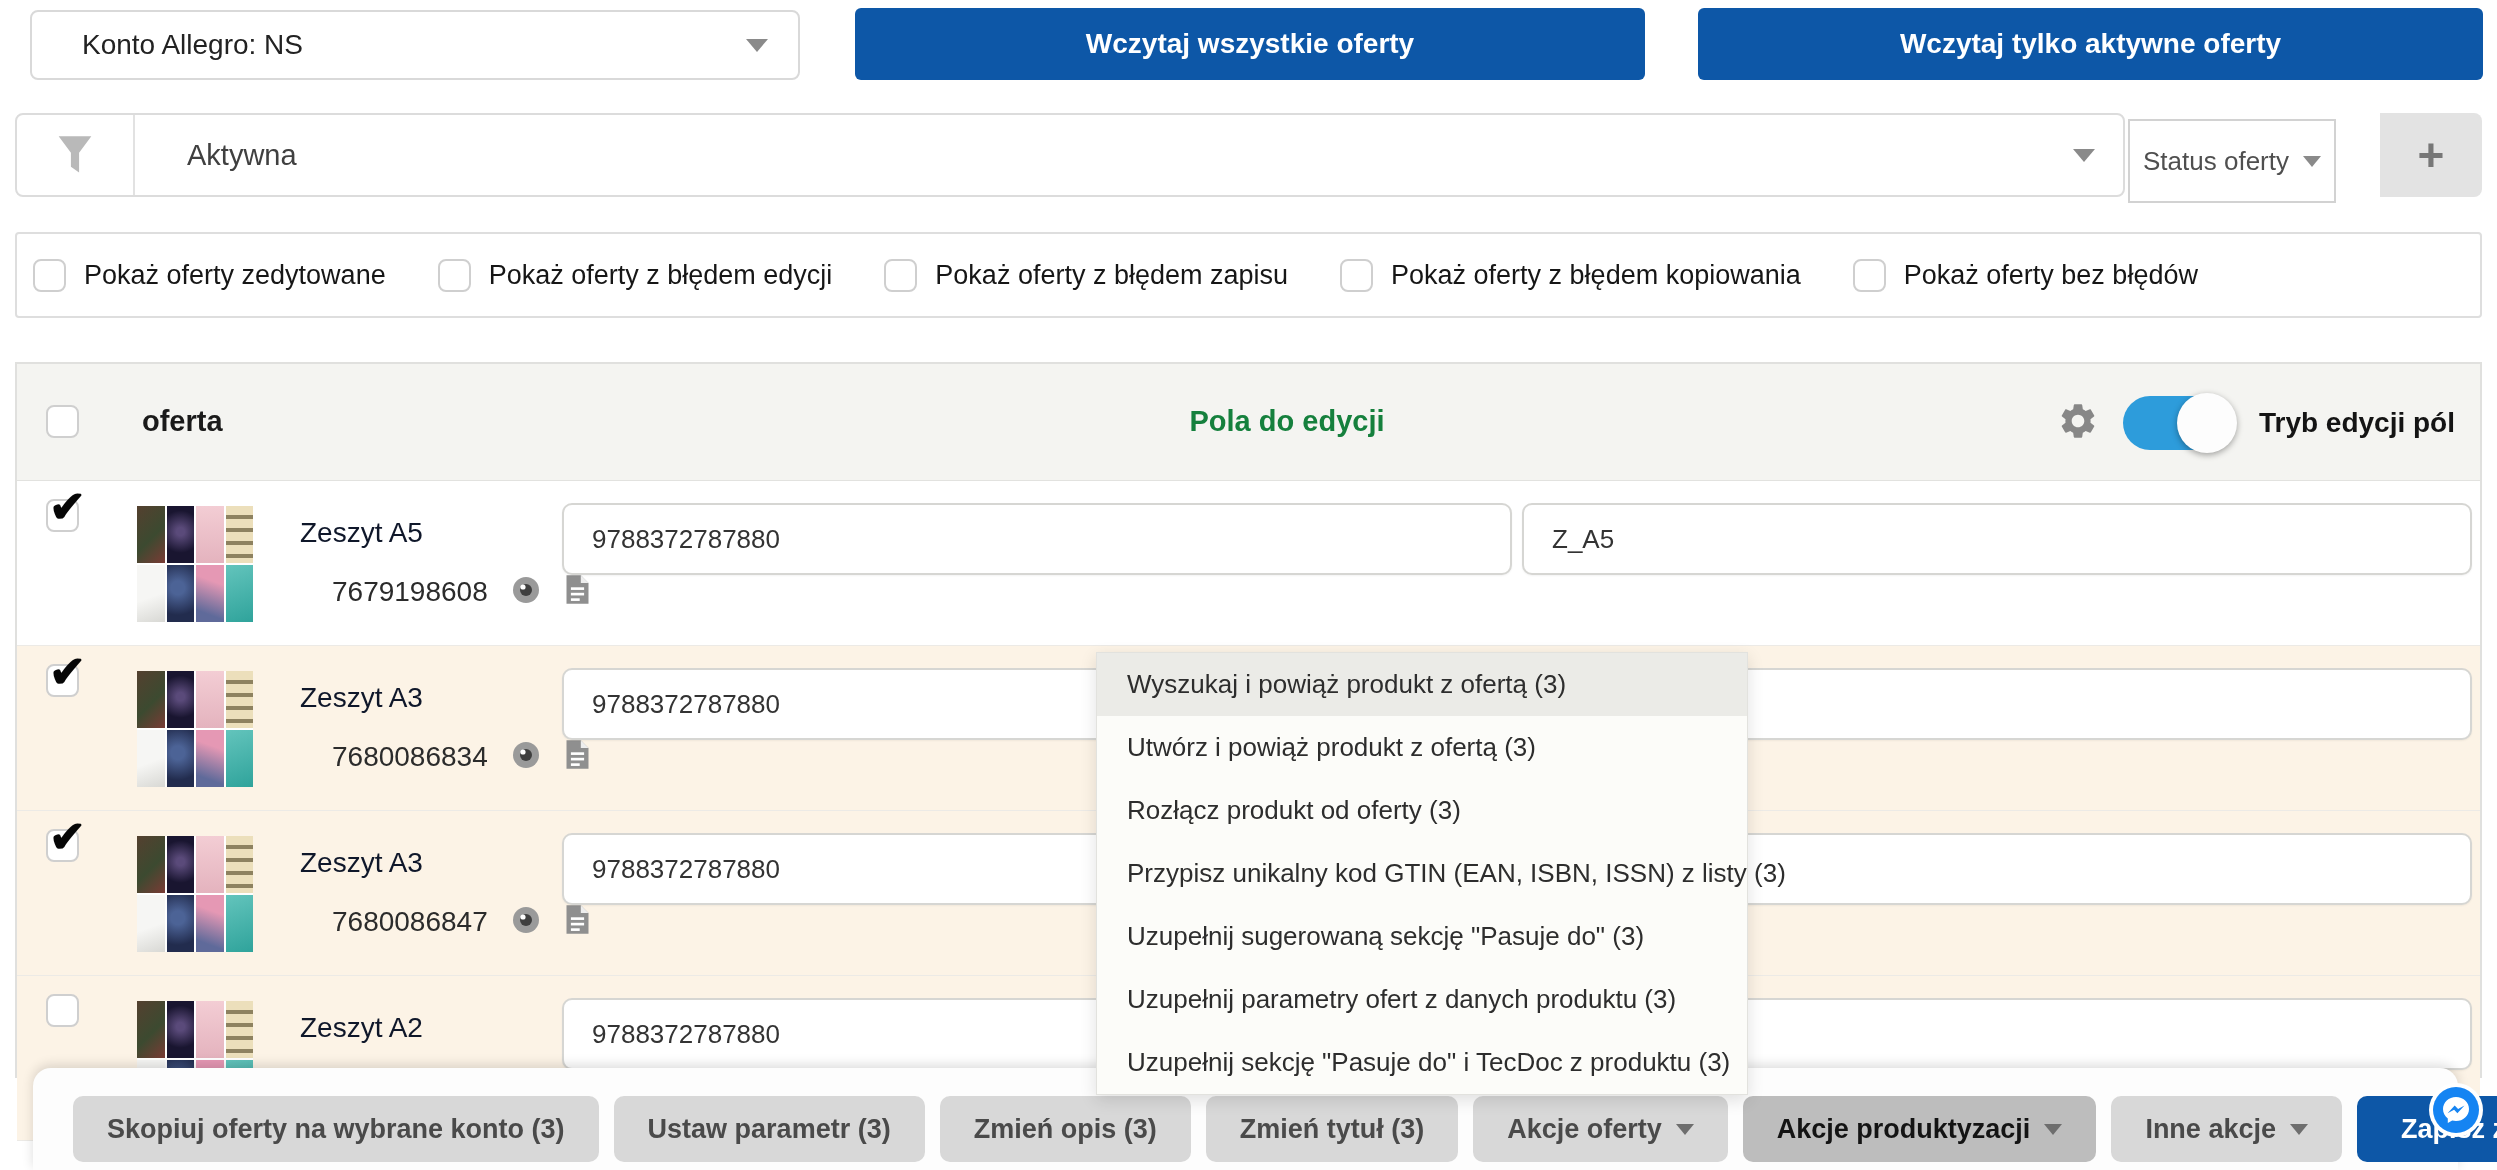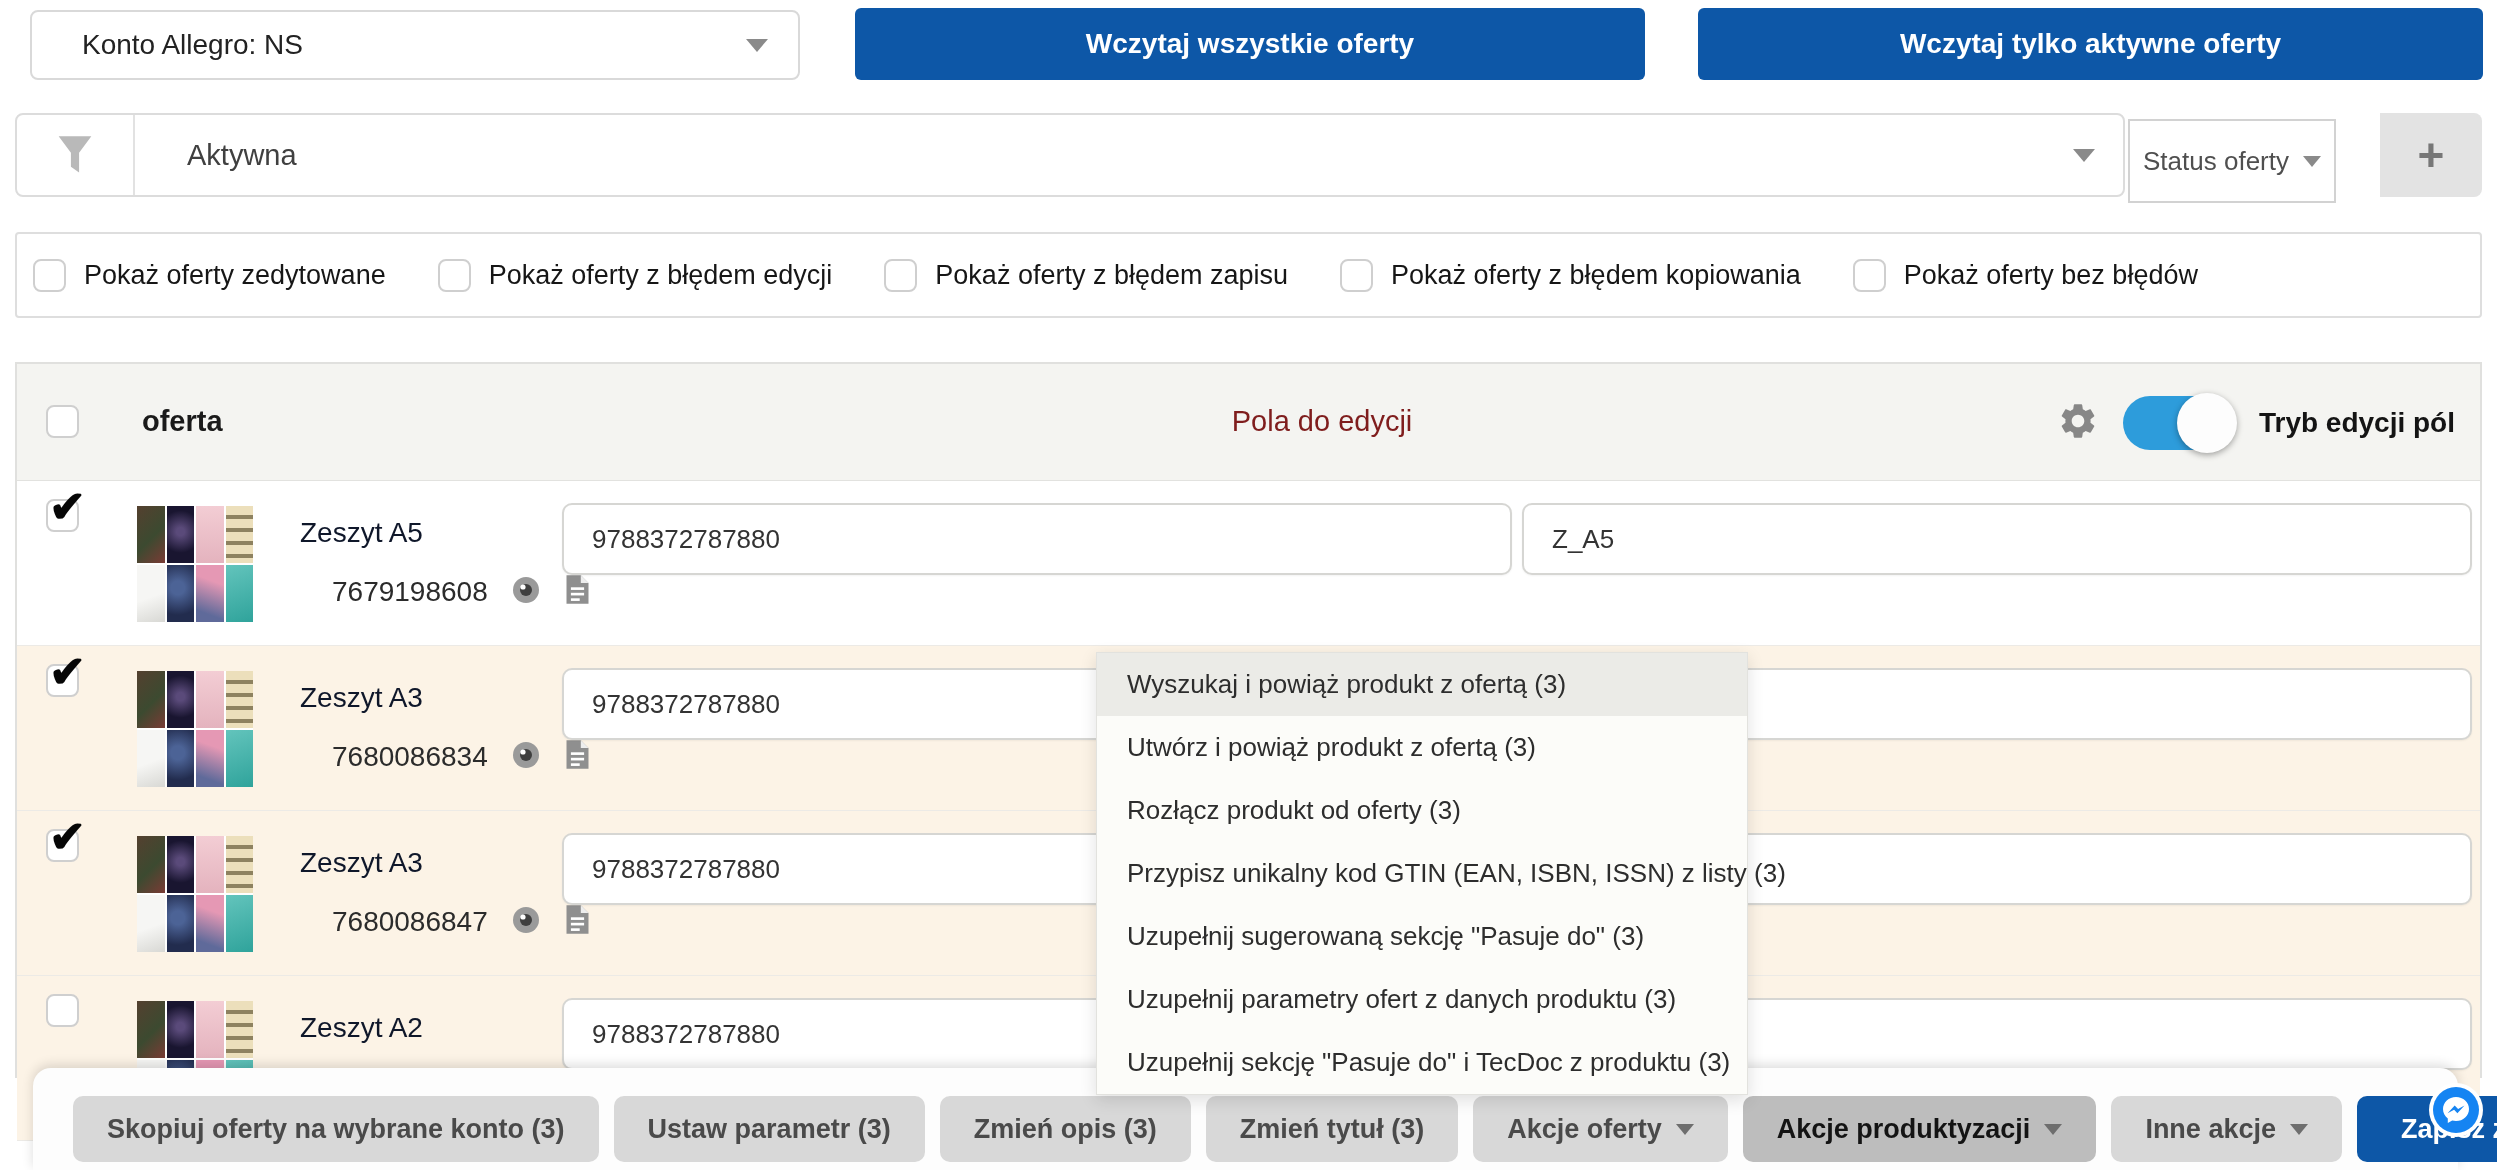--- a/index.html
+++ b/index.html
@@ -79,21 +79,21 @@
   
   .offers-table {
     position:absolute; left:15px; top:362px; width:2467px; height:716px;
     border:2px solid #e0e0de; border-bottom:none; background:#fff;
   }
   .t-header {
     position:relative; height:117px; background:#f4f4f1; border-bottom:1px solid #e2e2df;
   }
   .t-header .checkbox { position:absolute; left:29px; top:41px; }
   .th-offer { position:absolute; left:125px; top:41px; font-size:29px; font-weight:bold; color:#1a1a1a; }
-  .th-fields { position:absolute; left:1305px; top:41px; transform:translateX(-50%); font-size:29px; font-weight:normal; color:#7f1d1d; }
+  .th-fields { position:absolute; left:1270px; top:41px; transform:translateX(-50%); font-size:29px; font-weight:bold; color:#15803d; }
   .th-right { position:absolute; right:25px; top:0; height:117px; display:flex; align-items:center; gap:24px; }
   .toggle {
     width:112px; height:54px; border-radius:27px; background:#2d9cdb; position:relative; cursor:pointer;
   }
   .toggle .knob {
     position:absolute; right:-2px; top:-3px; width:60px; height:60px; border-radius:50%;
     background:#fdfdfd; box-shadow:0 2px 6px rgba(0,0,0,.35);
   }
   .th-mode-lbl { font-size:28px; font-weight:bold; color:#141414; }
 

